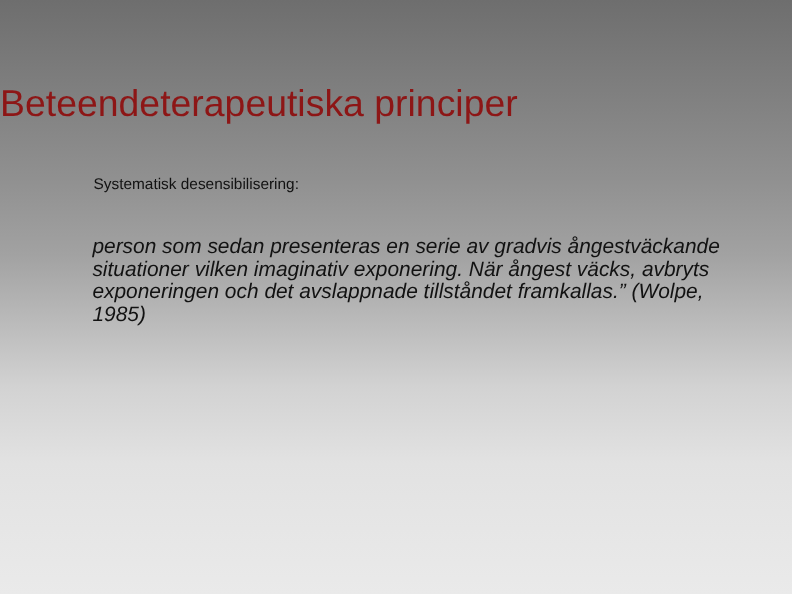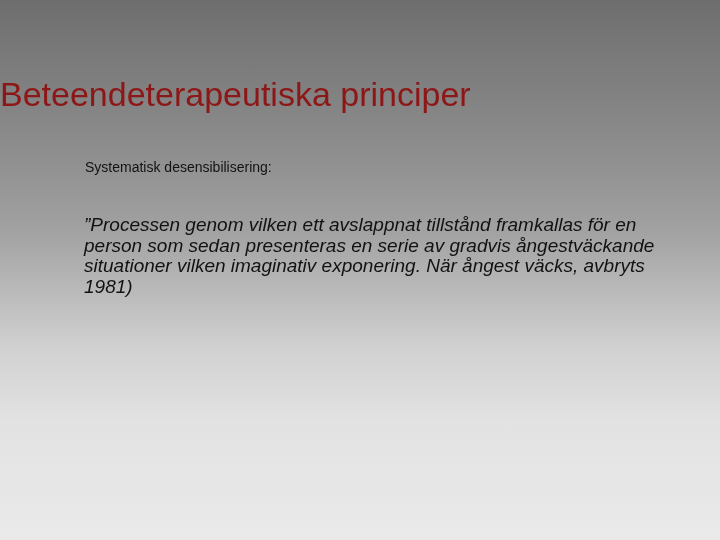--- a/index.html
+++ b/index.html
@@ -62,19 +62,19 @@
 </head>
 <body>
 
 <div class="slide">
 
   <h1 class="slide-title">Beteendeterapeutiska principer</h1>
 
   <div class="subtitle">Systematisk desensibilisering:</div>
 
   <div class="quote">
-    <div class="quote-line">”Processen genom vilken ett avslappnat tillstånd framkallas för en</div>
     <div class="quote-line">person som sedan presenteras en serie av gradvis ångestväckande</div>
     <div class="quote-line">situationer vilken imaginativ exponering. När ångest väcks, avbryts</div>
-    <div class="quote-line">1981)</div>
+    <div class="quote-line">exponeringen och det avslappnade tillståndet framkallas.” (Wolpe,</div>
+    <div class="quote-line">1985)</div>
   </div>
 
 </div>
 
 </body></html>

